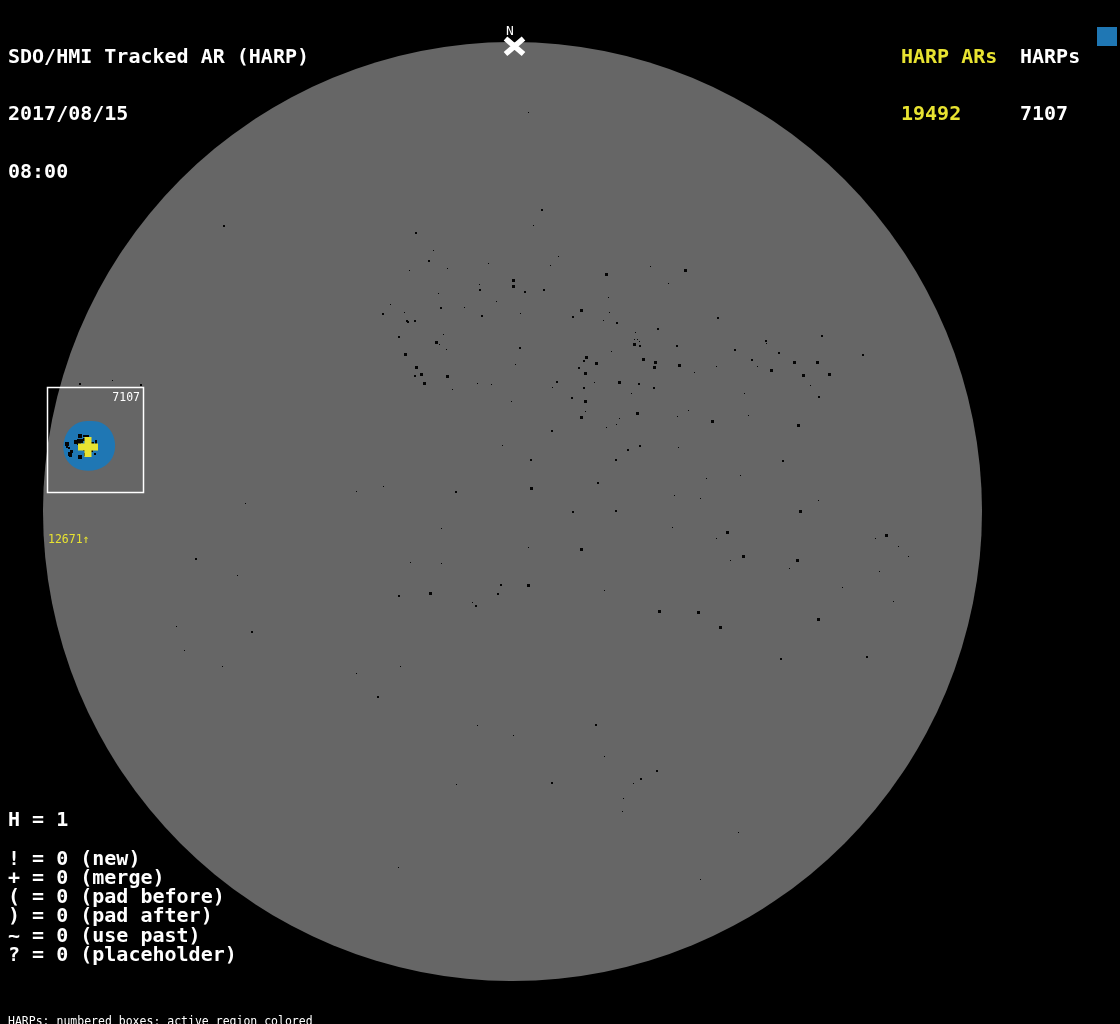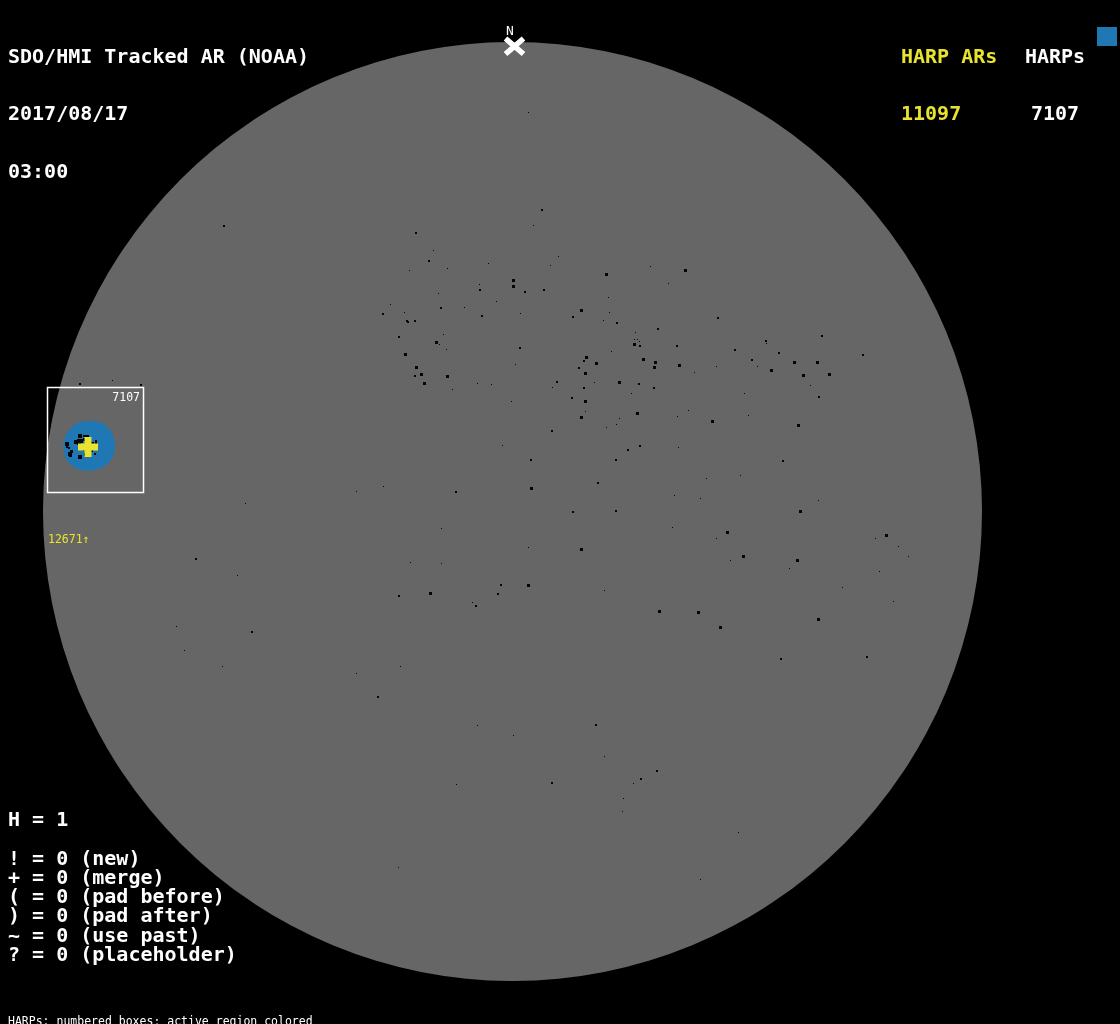--- a/index.html
+++ b/index.html
@@ -4,21 +4,21 @@
 <style>
   html,body{margin:0;padding:0;background:#000;}
   #canvas{position:relative;width:1120px;height:1024px;background:#000;overflow:hidden;
           font-family:"DejaVu Sans Mono",monospace;}
   svg{position:absolute;left:0;top:0;}
   .txt{position:absolute;color:#fff;white-space:pre;}
   .big{font-size:20px;line-height:19.3px;font-weight:bold;letter-spacing:0;}
   .small{font-size:11.5px;line-height:12px;font-weight:normal;}
   #title-block{left:8px;top:8px;}
   #noaa-block{left:901px;top:8px;color:#e8e331;}
-  #harps-block{left:1020px;top:8px;width:70px;text-align:center;}
+  #harps-block{left:1020px;top:8px;width:70px;text-align:left;}
   #stats-block{left:8px;top:790px;}
   #footer-block{left:8px;top:991px;}
   .svgtext{font-family:"DejaVu Sans Mono",monospace;}
 </style>
 </head>
 <body>
 
 <div id="canvas">
 
   <svg width="1120" height="1024" viewBox="0 0 1120 1024">
@@ -272,28 +272,28 @@
 
     <text x="48" y="543" class="svgtext" font-size="11.5" fill="#e8e331">12671↑</text>
 
     <text x="510" y="35" text-anchor="middle" class="svgtext" font-size="13" fill="#ffffff">N</text>
     <path d="M 505.5 38.5 L 523.5 54 M 523.5 38.5 L 505.5 54" stroke="#ffffff" stroke-width="5.5" fill="none"></path>
 
     <rect x="1097" y="27" width="20" height="19" fill="#1f77b4"></rect>
   </svg>
 
   <div id="title-block" class="txt big">
-    <div>SDO/HMI Tracked AR (NOAA)</div>
-    <div>2017/08/17</div>
-    <div>03:00</div>
+    <div>SDO/HMI Tracked AR (HARP)</div>
+    <div>2017/08/15</div>
+    <div>08:00</div>
   </div>
 
   <div id="noaa-block" class="txt big">
     <div>HARP ARs</div>
-    <div>11097</div>
+    <div>19492</div>
   </div>
   <div id="harps-block" class="txt big">
     <div>HARPs</div>
     <div>7107</div>
   </div>
 
   <pre id="stats-block" class="txt big">H = 1
 
 ! = 0 (new)
 + = 0 (merge)

